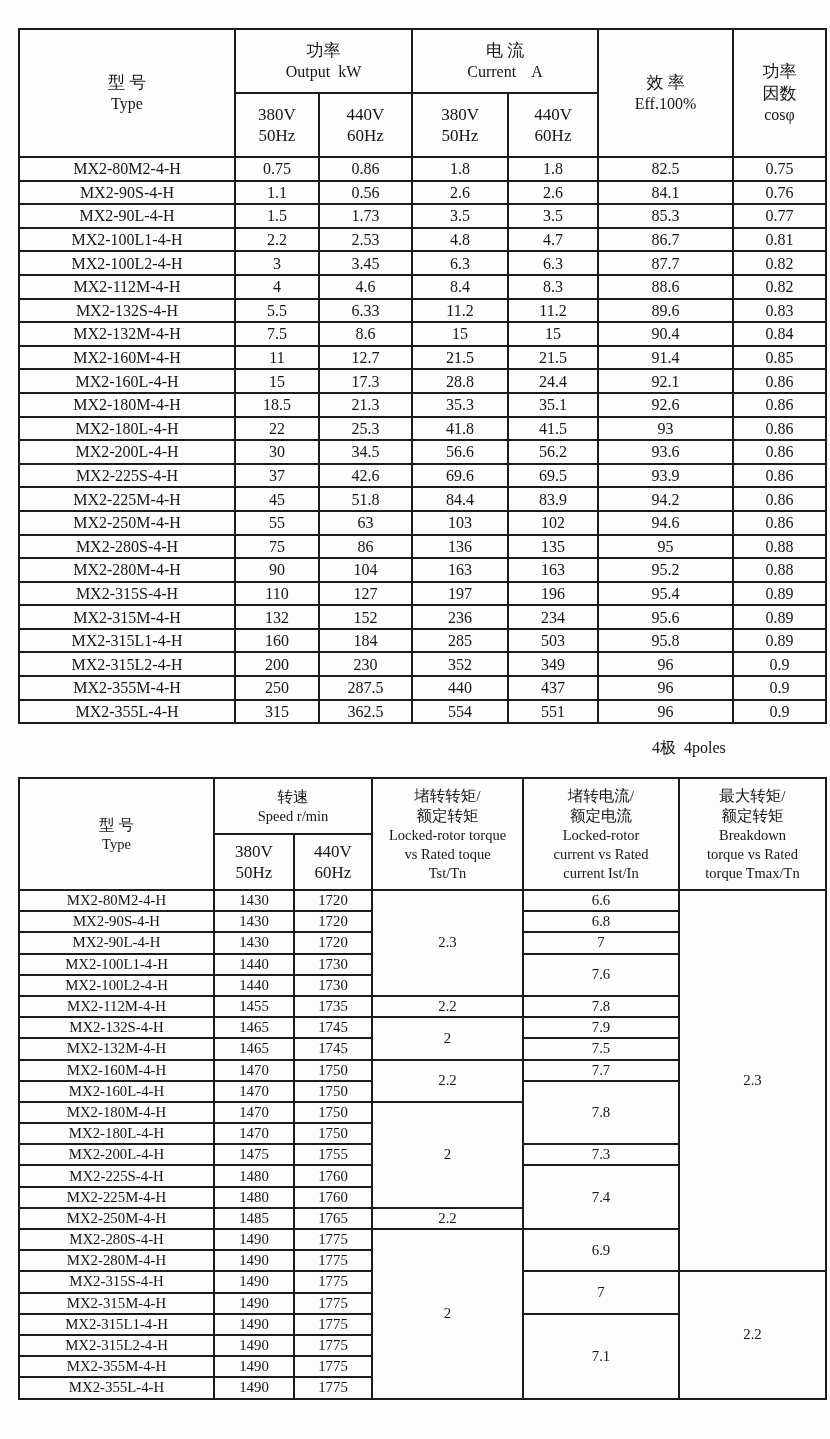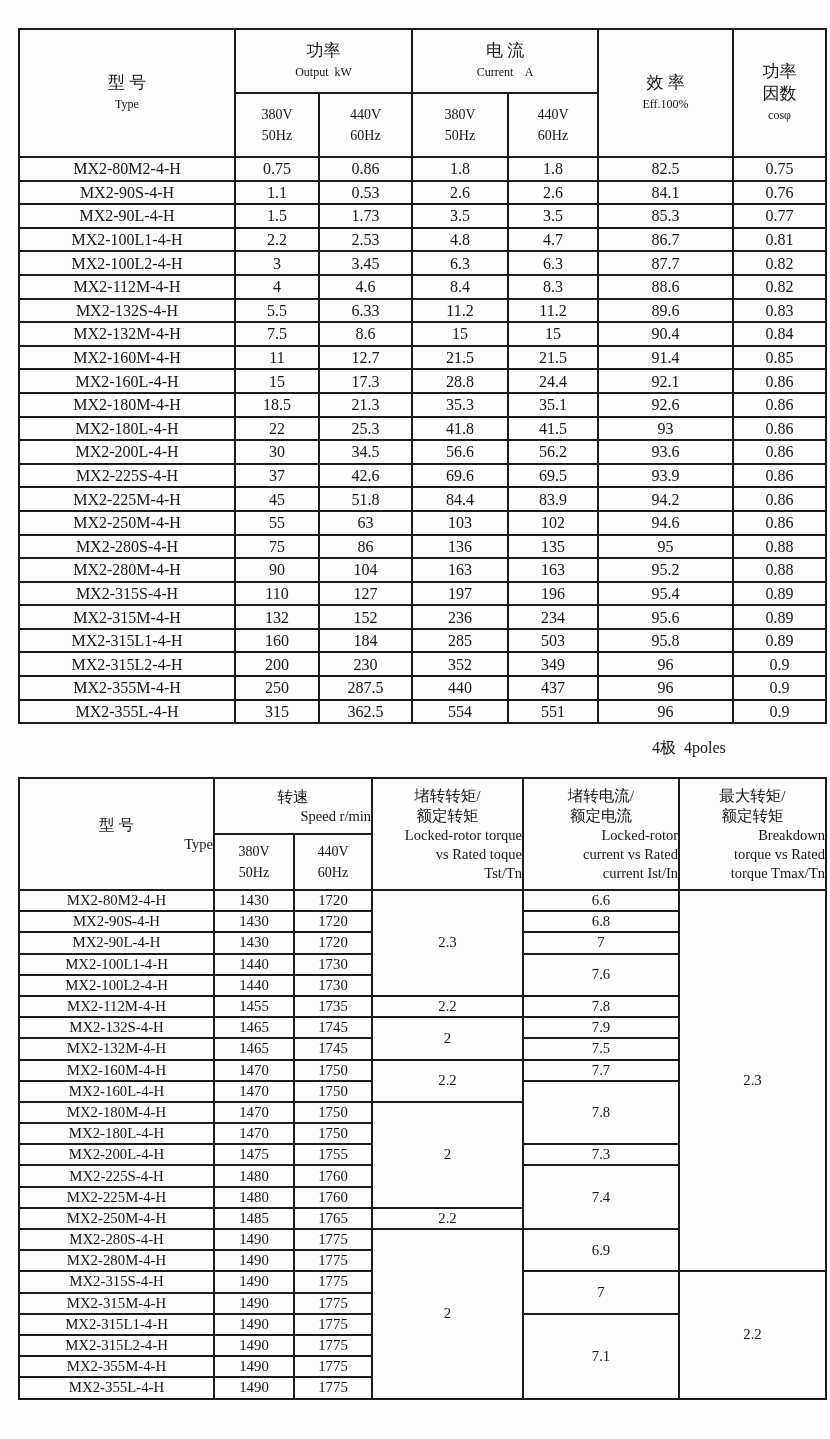--- a/index.html
+++ b/index.html
@@ -25,24 +25,24 @@
   .t1 thead tr.hr2 th { height:62px; }
   .t1 tbody td { height:21.6px; font-size:16px; line-height:21px; }
 
   
   .t2 { left:18px; top:777px; width:807px; }
   .t2 thead tr.hr1 th { height:54px; }
   .t2 thead tr.hr2 th { height:54px; }
   .t2 tbody td { height:19.2px; font-size:14.8px; line-height:19px; }
 
   .zh { font-size:17px; line-height:22px; white-space:pre; }
-  .en { font-size:12px; line-height:20px; white-space:pre; }
+  .en { font-size:16px; line-height:20px; white-space:pre; }
   .t2 .zh { font-size:15.5px; line-height:20px; }
-  .t2 .en { font-size:14.5px; line-height:19px;text-align:right; }
-  .sub-v, .sub-hz { font-size:14px; line-height:21px; display:block; }
+  .t2 .en { font-size:14.5px; line-height:19px; }
+  .sub-v, .sub-hz { font-size:17px; line-height:21px; display:block; }
 
   .footnote {
     position:absolute; left:652px; top:738px;
     font-size:16px; white-space:pre;
   }
 </style>
 </head>
 <body>
 
 <div class="page">
@@ -106,21 +106,21 @@
           <td>0.75</td>
           <td>0.86</td>
           <td>1.8</td>
           <td>1.8</td>
           <td>82.5</td>
           <td>0.75</td>
         </tr>
         <tr>
           <td>MX2-90S-4-H</td>
           <td>1.1</td>
-          <td>0.53</td>
+          <td>0.56</td>
           <td>2.6</td>
           <td>2.6</td>
           <td>84.1</td>
           <td>0.76</td>
         </tr>
         <tr>
           <td>MX2-90L-4-H</td>
           <td>1.5</td>
           <td>1.73</td>
           <td>3.5</td>

